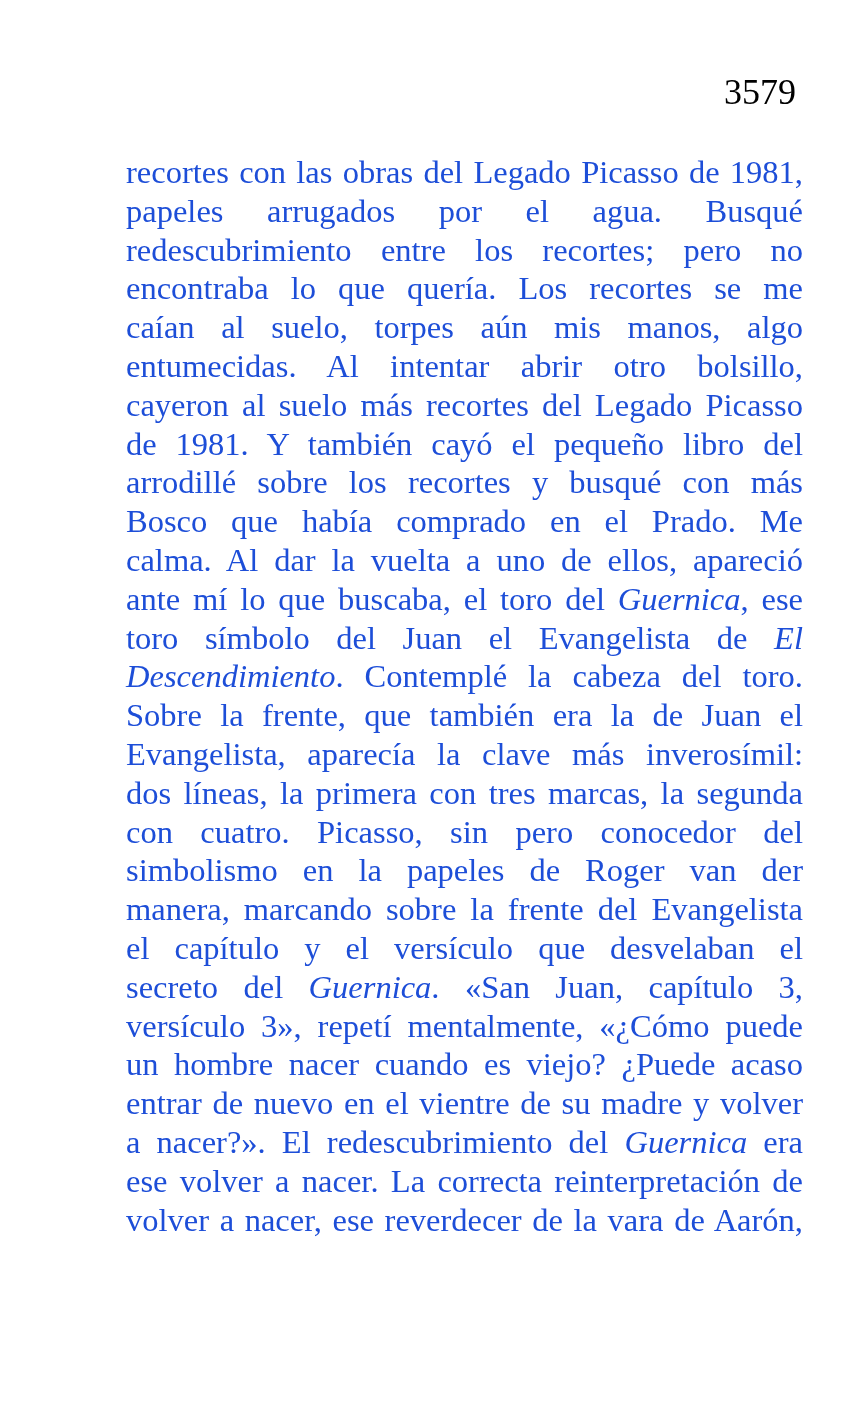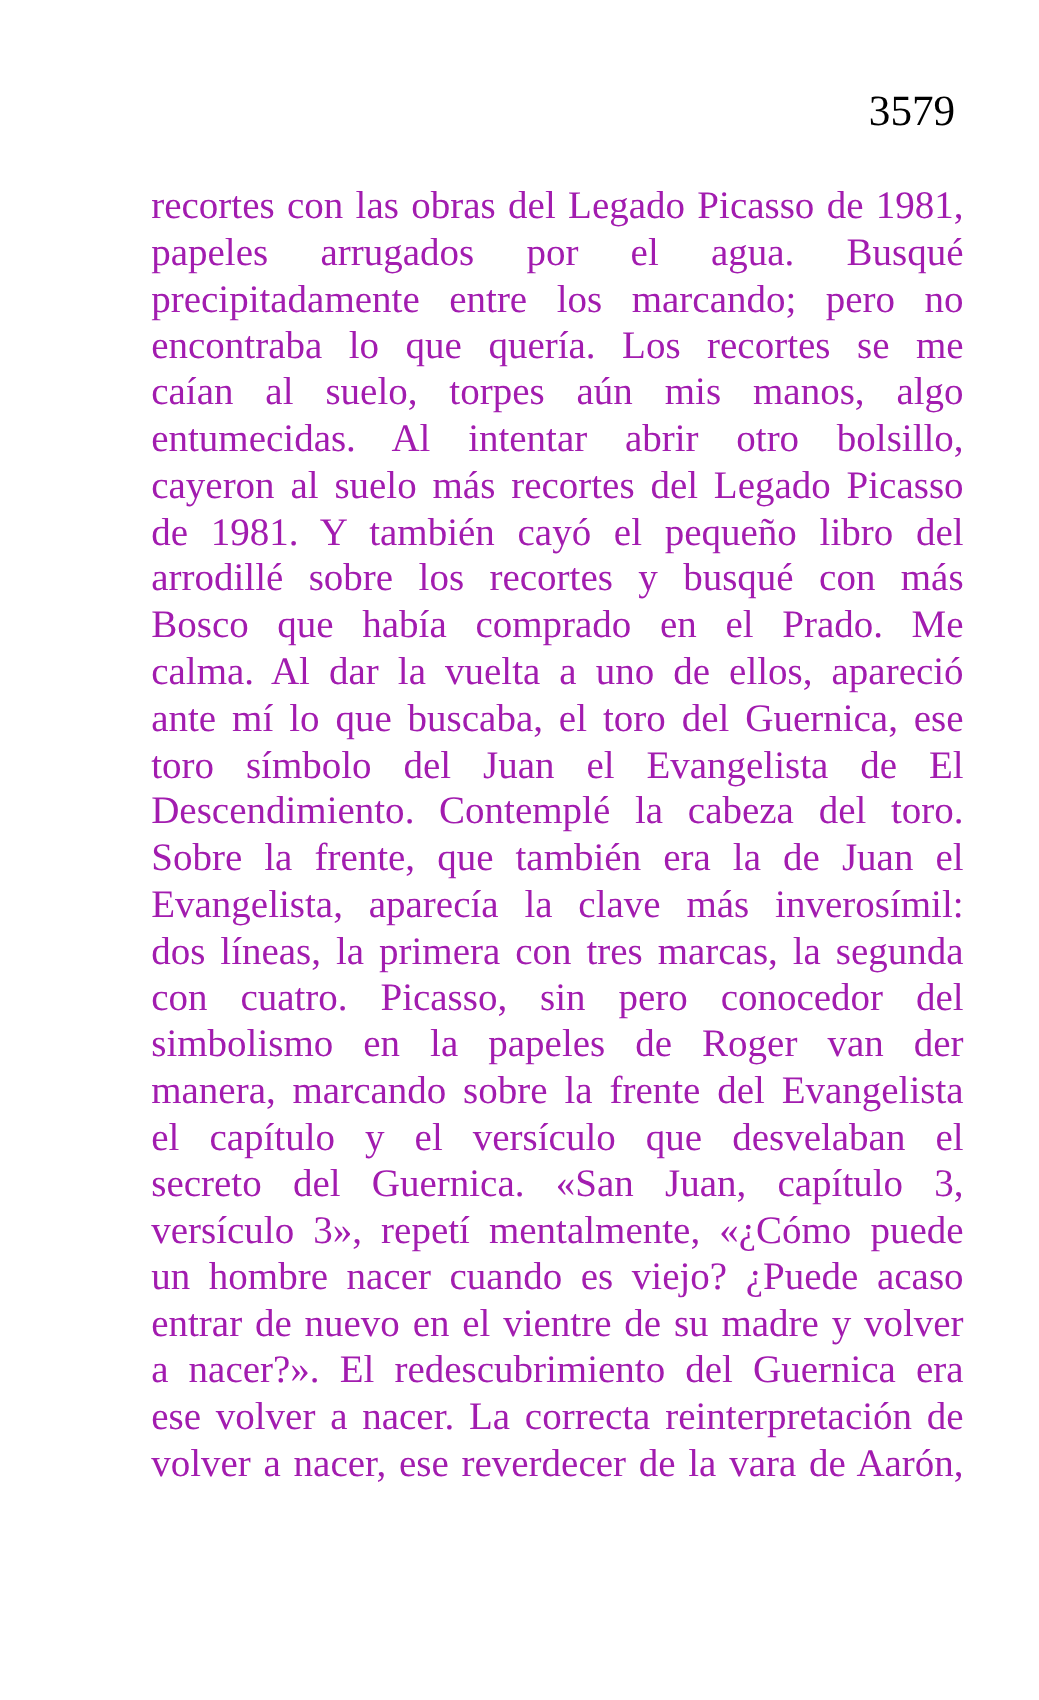--- a/index.html
+++ b/index.html
@@ -30,40 +30,41 @@
     text-align: right;
     color: #000000;
   }
   .text-block {
     position: absolute;
     left: 114px;
     top: 153px;
     width: 677px;
     font-size: 32.5px;
     line-height: 38.8px;
-    color: #a21caf;
+    color: #1d4ed8;
   }
   .line {
     text-align: justify;
     text-align-last: justify;
     height: 38.8px;
     overflow: visible;
   }
   .italic {
+    font-style: italic;
   }
 </style>
 </head>
 <body>
 
 <div class="page">
   <div class="page-number">3579</div>
   <div class="text-block">
       <div class="line"><span>recortes con las obras del Legado Picasso de 1981,</span></div>
       <div class="line"><span>papeles arrugados por el agua. Busqué</span></div>
-      <div class="line"><span>precipitadamente entre los marcando; pero no</span></div>
+      <div class="line"><span>redescubrimiento entre los recortes; pero no</span></div>
       <div class="line"><span>encontraba lo que quería. Los recortes se me</span></div>
       <div class="line"><span>caían al suelo, torpes aún mis manos, algo</span></div>
       <div class="line"><span>entumecidas. Al intentar abrir otro bolsillo,</span></div>
       <div class="line"><span>cayeron al suelo más recortes del Legado Picasso</span></div>
       <div class="line"><span>de 1981. Y también cayó el pequeño libro del</span></div>
       <div class="line"><span>arrodillé sobre los recortes y busqué con más</span></div>
       <div class="line"><span>Bosco que había comprado en el Prado. Me</span></div>
       <div class="line"><span>calma. Al dar la vuelta a uno de ellos, apareció</span></div>
       <div class="line"><span>ante mí lo que buscaba, el toro del </span><span class="italic">Guernica</span><span>, ese</span></div>
       <div class="line"><span>toro símbolo del Juan el Evangelista de </span><span class="italic">El</span></div>

